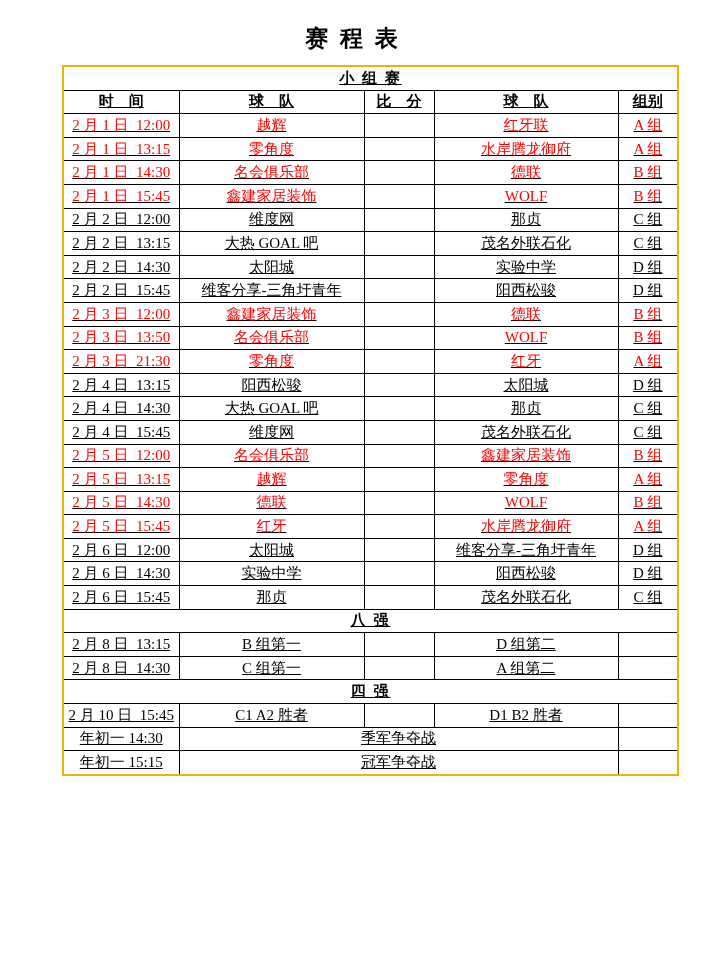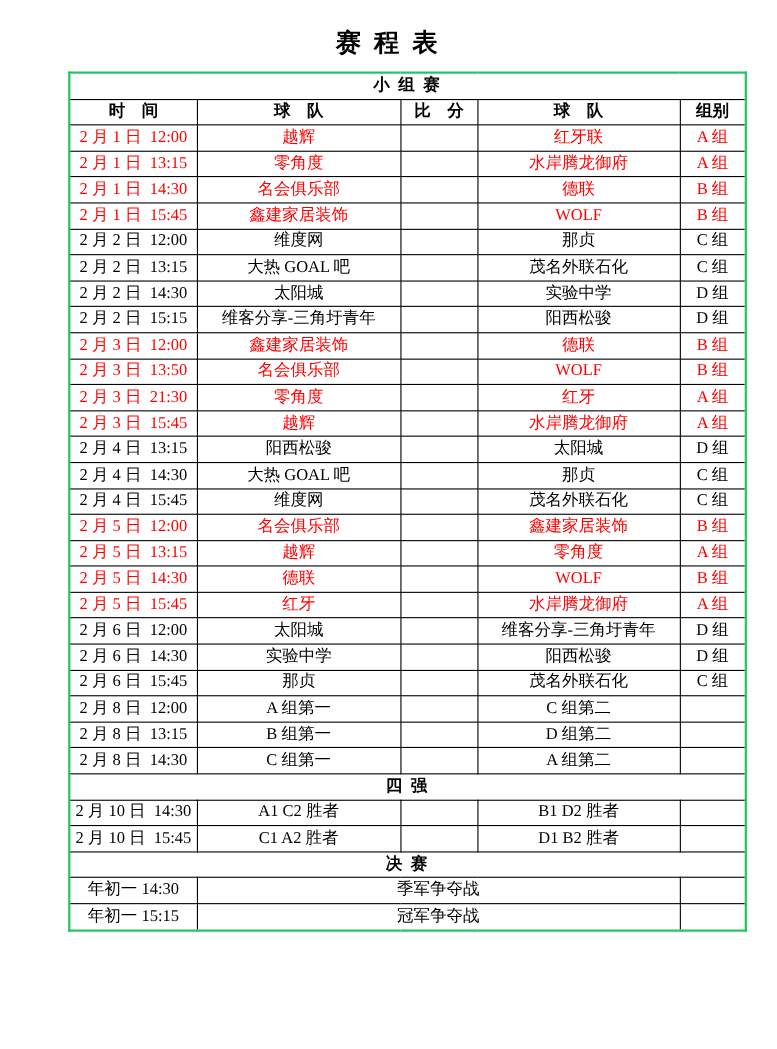--- a/index.html
+++ b/index.html
@@ -25,21 +25,22 @@
     font-weight: bold;
     margin: 0 0 11px 0;
     letter-spacing: 3px;
     white-space: pre;
   }
   table.schedule {
     border-collapse: collapse;
     table-layout: fixed;
     margin-left: 62px;
     width: 615px;
-    border: 2px solid #22c55e;
+    border: 2px solid #eab308;
+    text-decoration: underline;
   }
   table.schedule td {
     border: 1px solid #000;
     height: 22.6px;
     padding: 0;
     text-align: center;
     vertical-align: middle;
     font-size: 15px;
     line-height: 1;
     white-space: pre;
@@ -126,21 +127,21 @@
           <td class="group-cell">C 组</td>
         </tr>
         <tr class="">
           <td class="time-cell">2 月 2 日  14:30</td>
           <td class="team-cell">太阳城</td>
           <td class="score-cell"></td>
           <td class="team-cell">实验中学</td>
           <td class="group-cell">D 组</td>
         </tr>
         <tr class="">
-          <td class="time-cell">2 月 2 日  15:15</td>
+          <td class="time-cell">2 月 2 日  15:45</td>
           <td class="team-cell">维客分享-三角圩青年</td>
           <td class="score-cell"></td>
           <td class="team-cell">阳西松骏</td>
           <td class="group-cell">D 组</td>
         </tr>
         <tr class="red">
           <td class="time-cell">2 月 3 日  12:00</td>
           <td class="team-cell">鑫建家居装饰</td>
           <td class="score-cell"></td>
           <td class="team-cell">德联</td>
@@ -153,27 +154,20 @@
           <td class="team-cell">WOLF</td>
           <td class="group-cell">B 组</td>
         </tr>
         <tr class="red">
           <td class="time-cell">2 月 3 日  21:30</td>
           <td class="team-cell">零角度</td>
           <td class="score-cell"></td>
           <td class="team-cell">红牙</td>
           <td class="group-cell">A 组</td>
         </tr>
-        <tr class="red">
-          <td class="time-cell">2 月 3 日  15:45</td>
-          <td class="team-cell">越辉</td>
-          <td class="score-cell"></td>
-          <td class="team-cell">水岸腾龙御府</td>
-          <td class="group-cell">A 组</td>
-        </tr>
         <tr class="">
           <td class="time-cell">2 月 4 日  13:15</td>
           <td class="team-cell">阳西松骏</td>
           <td class="score-cell"></td>
           <td class="team-cell">太阳城</td>
           <td class="group-cell">D 组</td>
         </tr>
         <tr class="">
           <td class="time-cell">2 月 4 日  14:30</td>
           <td class="team-cell">大热 GOAL 吧</td>
@@ -230,60 +224,46 @@
           <td class="team-cell">阳西松骏</td>
           <td class="group-cell">D 组</td>
         </tr>
         <tr class="">
           <td class="time-cell">2 月 6 日  15:45</td>
           <td class="team-cell">那贞</td>
           <td class="score-cell"></td>
           <td class="team-cell">茂名外联石化</td>
           <td class="group-cell">C 组</td>
         </tr>
-        <tr class="">
-          <td class="time-cell">2 月 8 日  12:00</td>
-          <td class="team-cell">A 组第一</td>
-          <td class="score-cell"></td>
-          <td class="team-cell">C 组第二</td>
-          <td class="group-cell"></td>
+        <tr>
+          <td class="section-cell" colspan="5">八 强</td>
         </tr>
         <tr class="">
           <td class="time-cell">2 月 8 日  13:15</td>
           <td class="team-cell">B 组第一</td>
           <td class="score-cell"></td>
           <td class="team-cell">D 组第二</td>
           <td class="group-cell"></td>
         </tr>
         <tr class="">
           <td class="time-cell">2 月 8 日  14:30</td>
           <td class="team-cell">C 组第一</td>
           <td class="score-cell"></td>
           <td class="team-cell">A 组第二</td>
           <td class="group-cell"></td>
         </tr>
         <tr>
           <td class="section-cell" colspan="5">四 强</td>
         </tr>
         <tr class="">
-          <td class="time-cell">2 月 10 日  14:30</td>
-          <td class="team-cell">A1 C2 胜者</td>
-          <td class="score-cell"></td>
-          <td class="team-cell">B1 D2 胜者</td>
-          <td class="group-cell"></td>
-        </tr>
-        <tr class="">
           <td class="time-cell">2 月 10 日  15:45</td>
           <td class="team-cell">C1 A2 胜者</td>
           <td class="score-cell"></td>
           <td class="team-cell">D1 B2 胜者</td>
           <td class="group-cell"></td>
-        </tr>
-        <tr>
-          <td class="section-cell" colspan="5">决 赛</td>
         </tr>
         <tr class="">
           <td class="time-cell">年初一 14:30</td>
           <td class="merge-cell" colspan="3">季军争夺战</td>
           <td class="group-cell"></td>
         </tr>
         <tr class="">
           <td class="time-cell">年初一 15:15</td>
           <td class="merge-cell" colspan="3">冠军争夺战</td>
           <td class="group-cell"></td>

